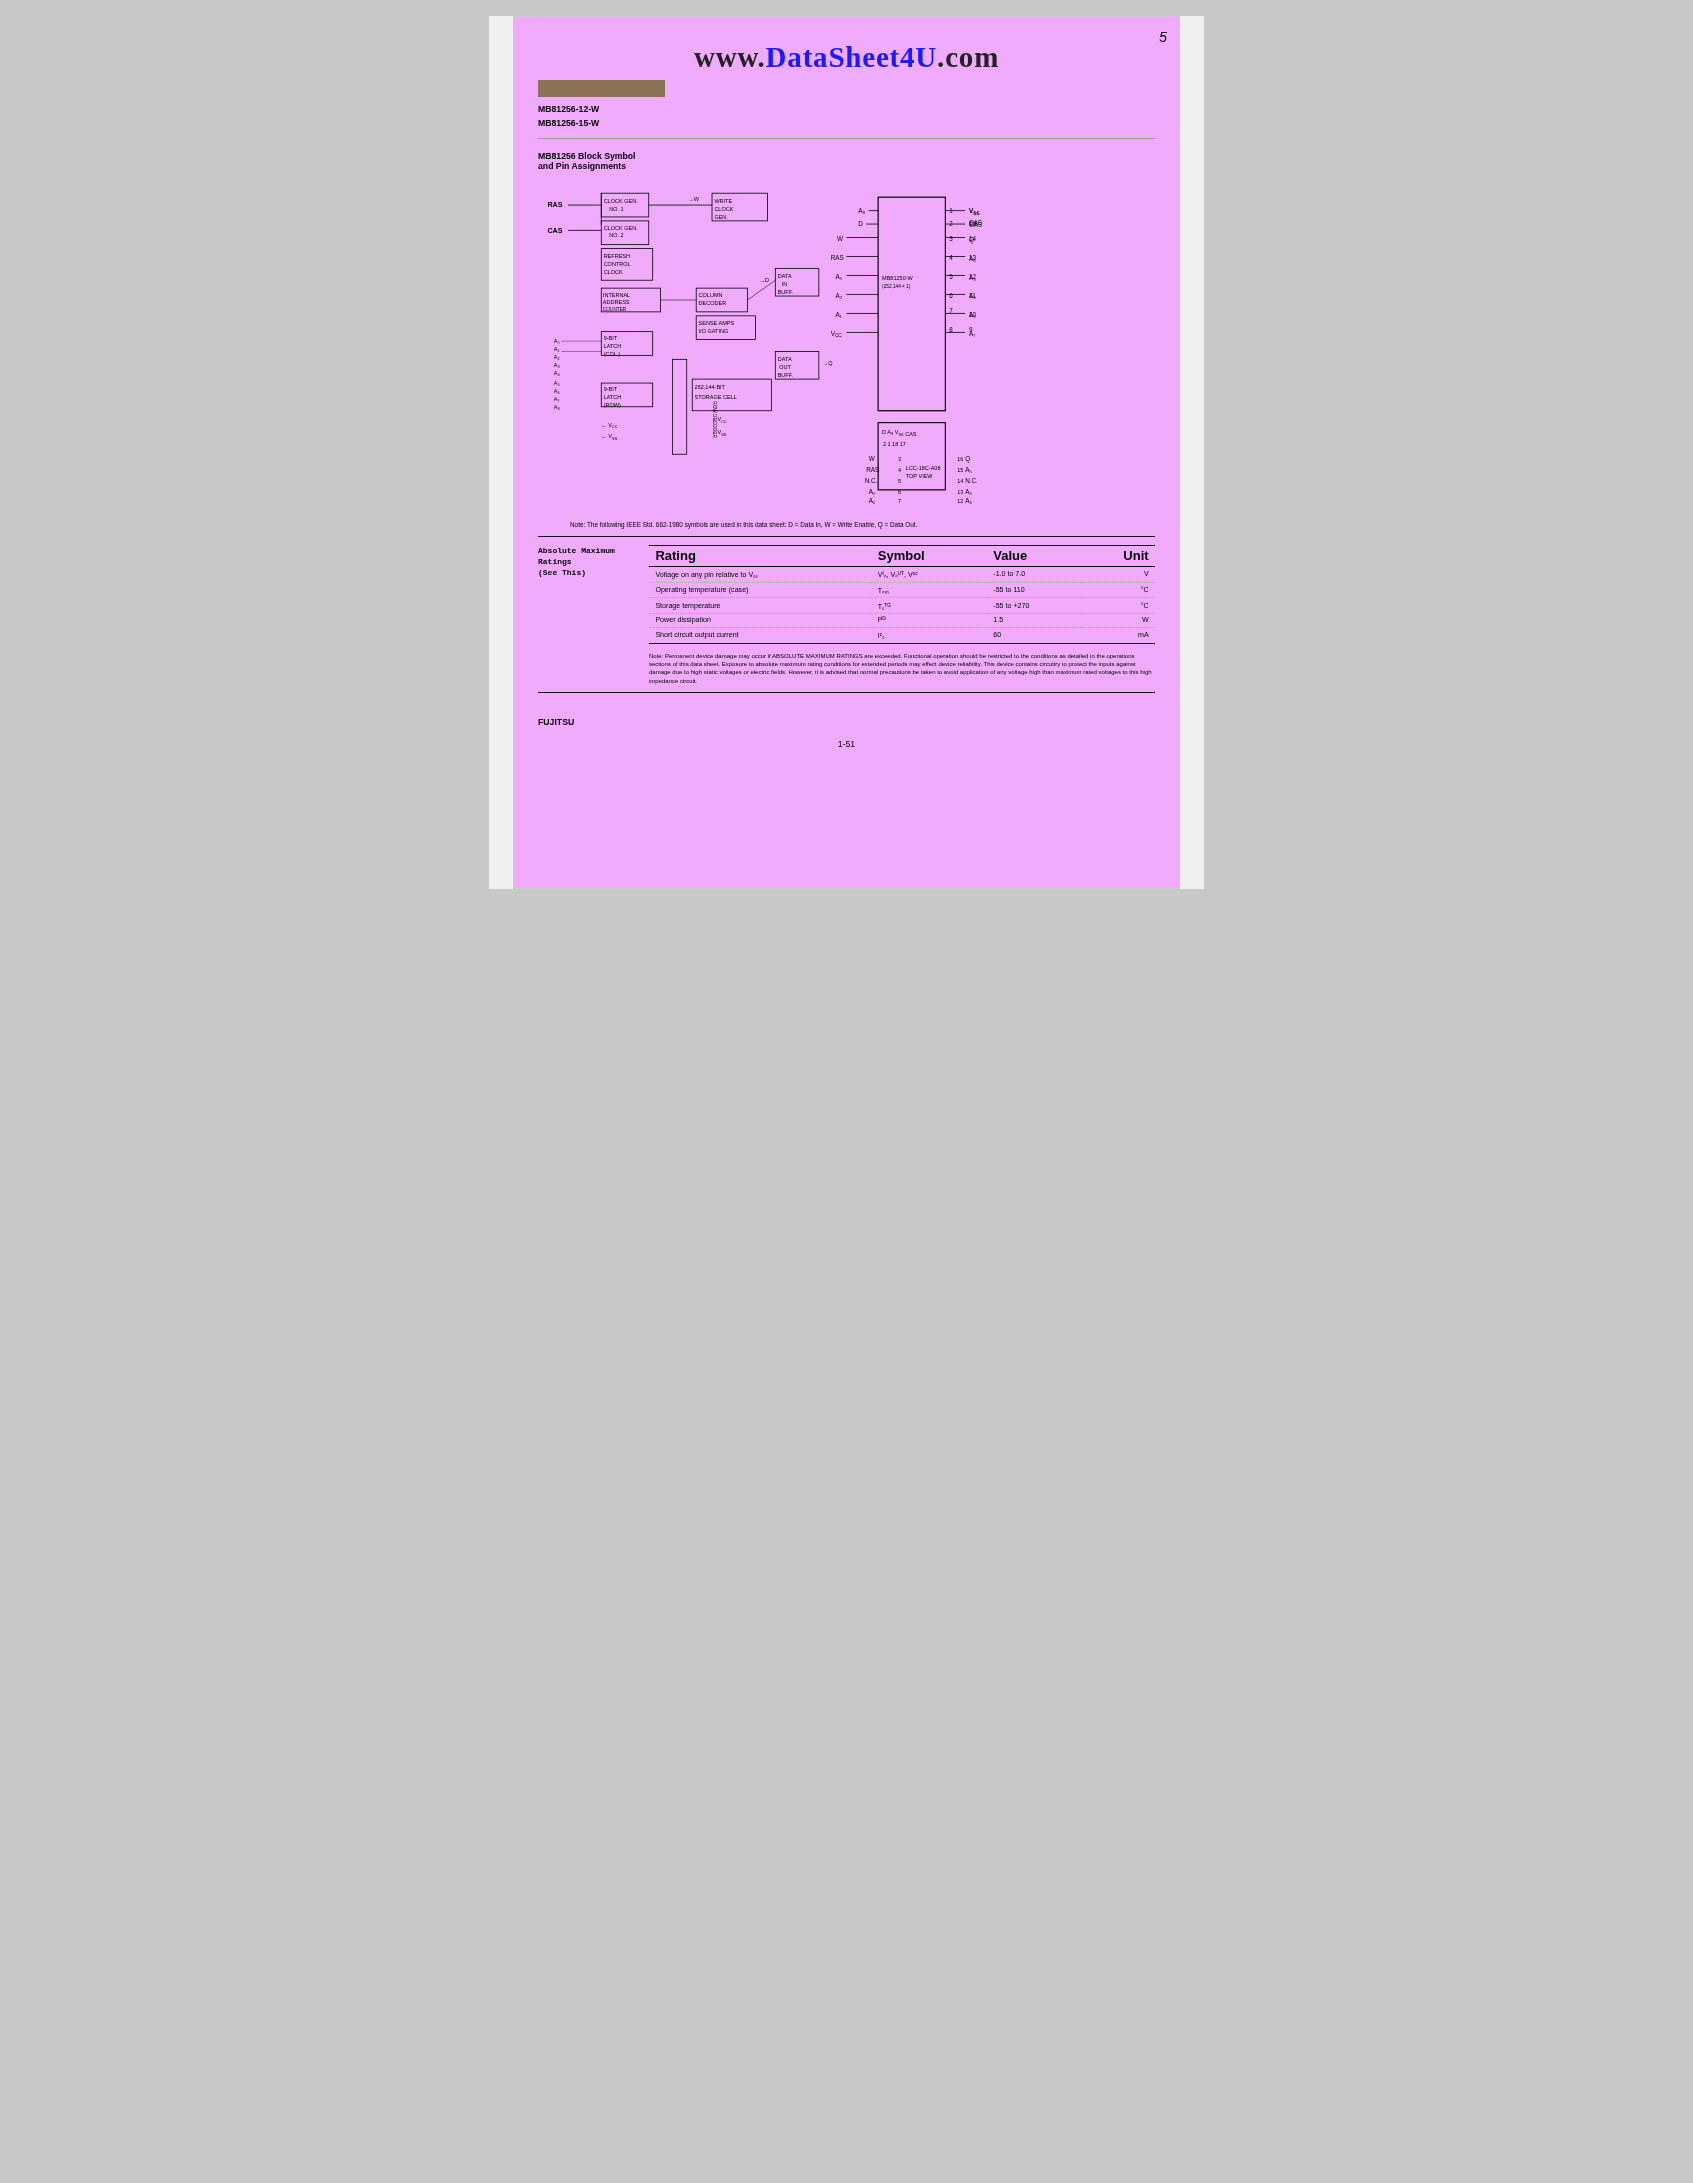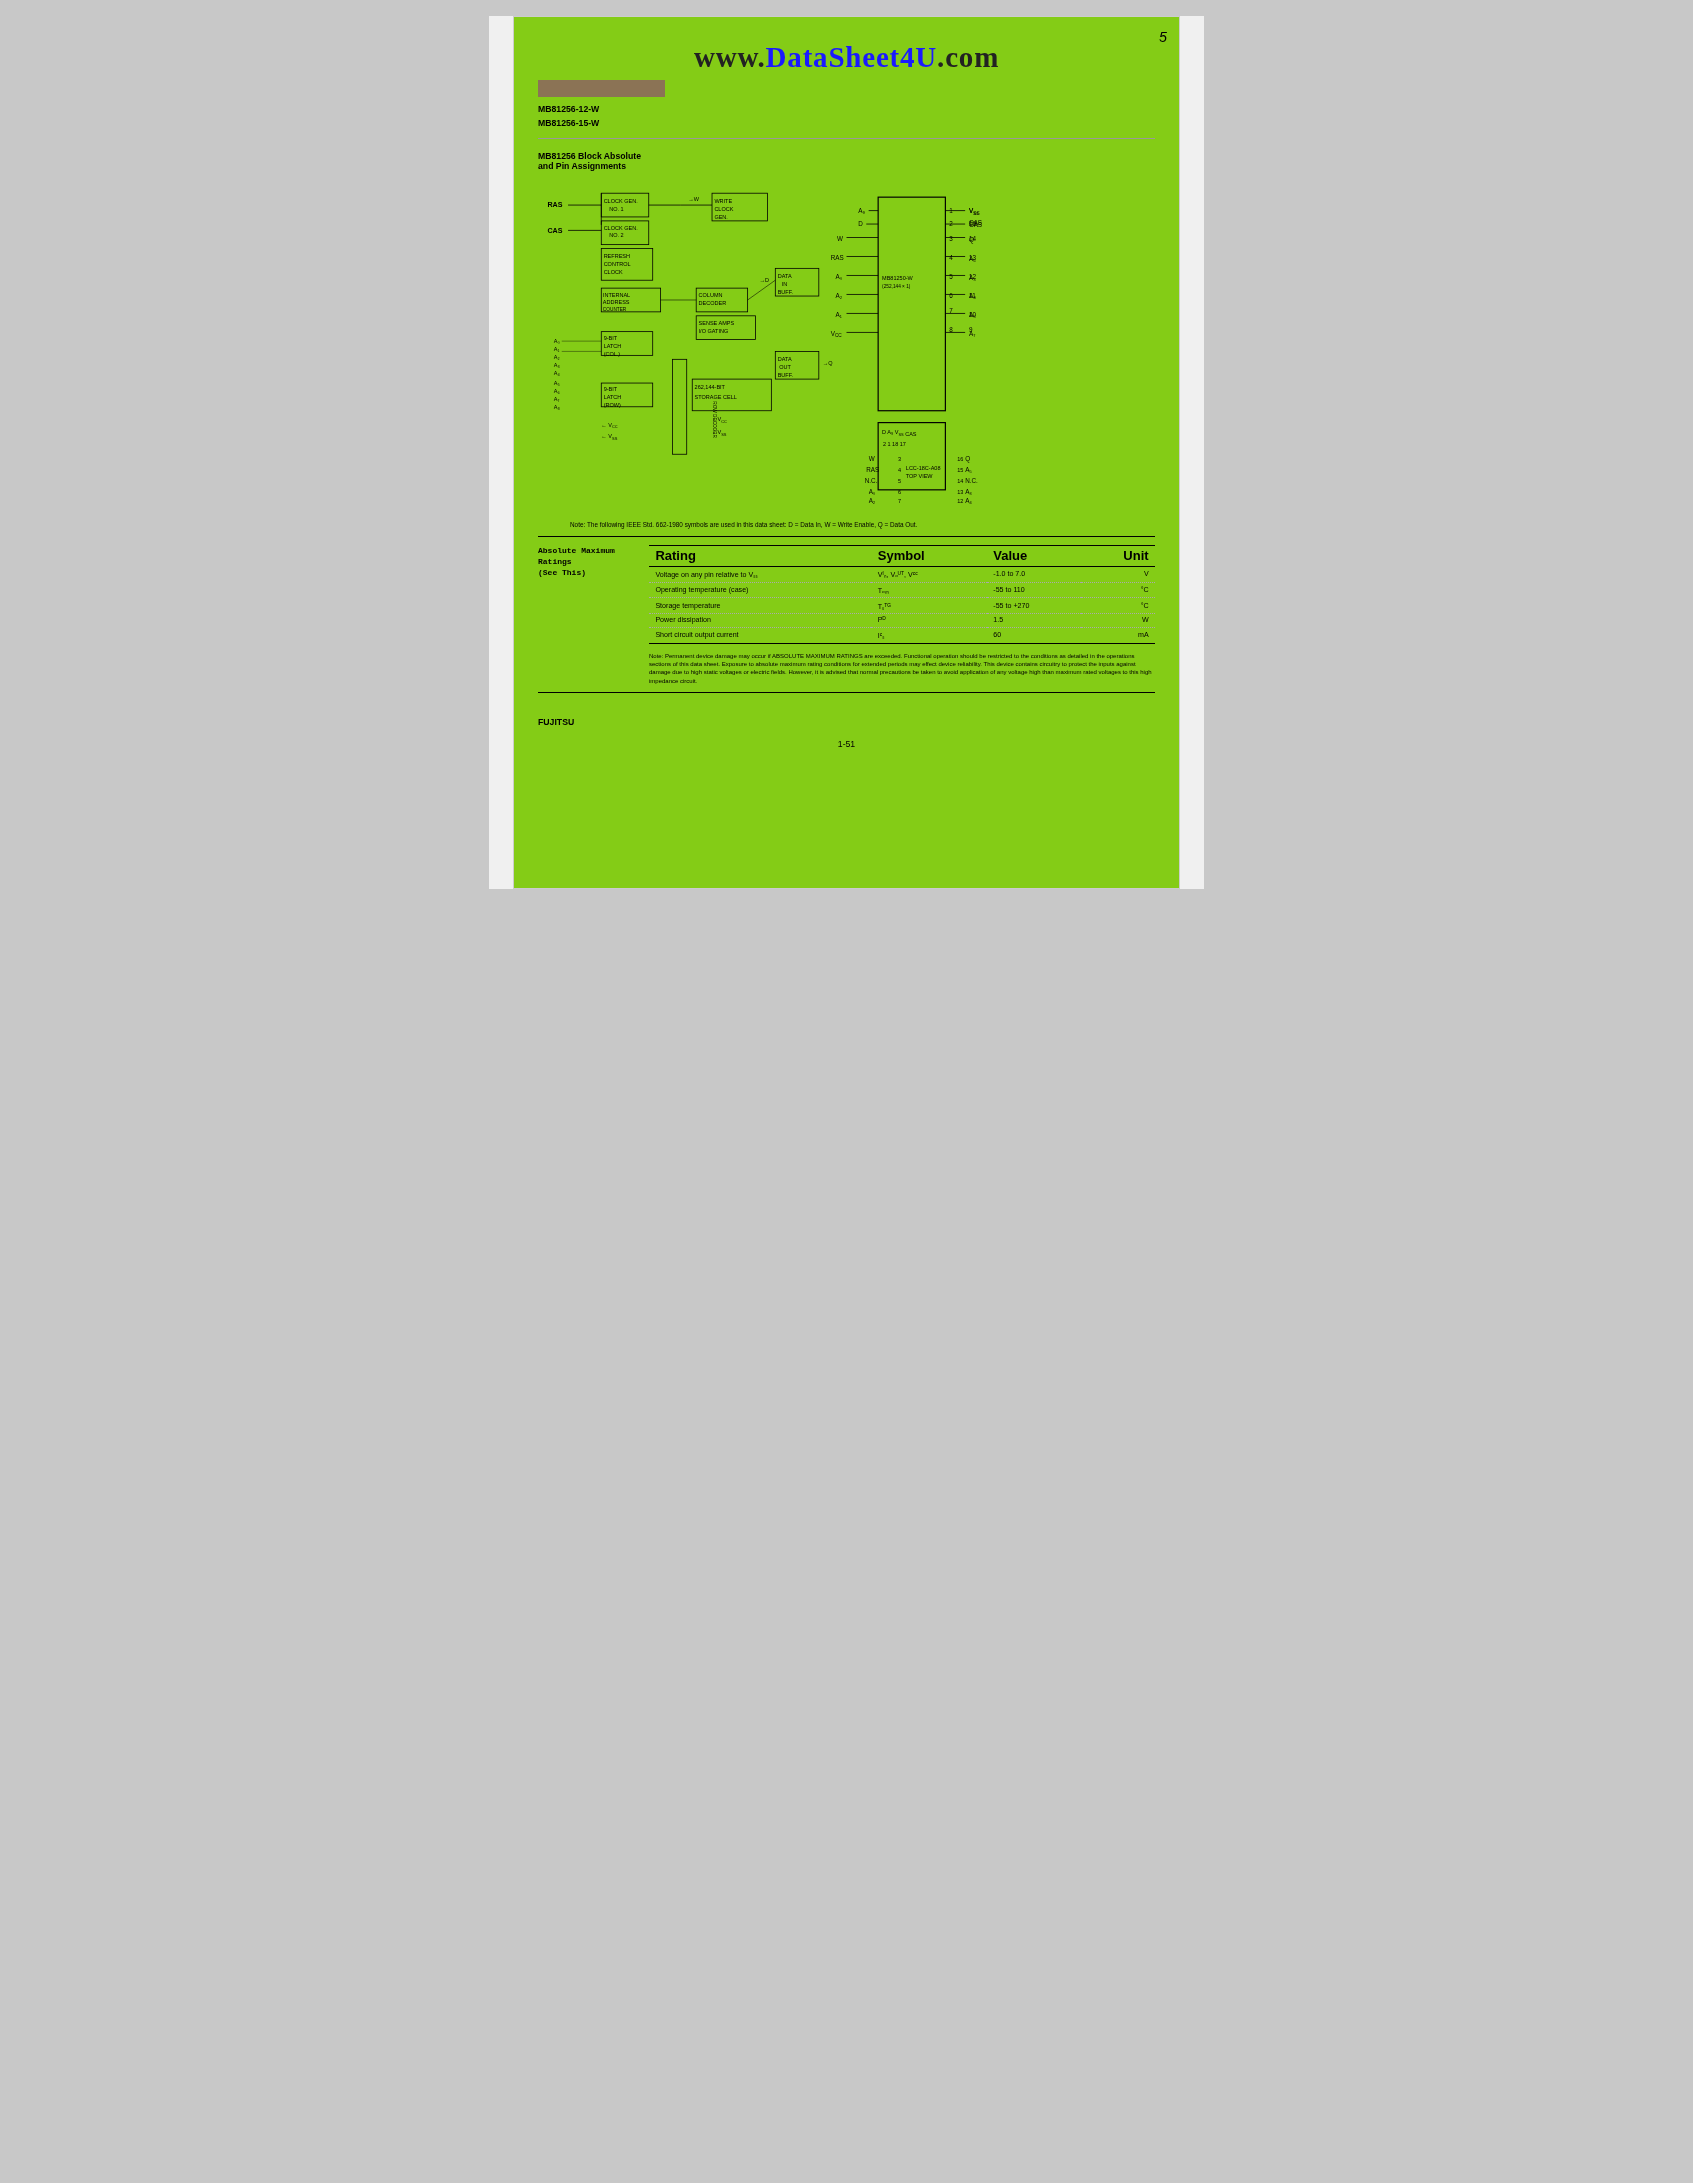--- a/index.html
+++ b/index.html
@@ -13,21 +13,21 @@
       font-family: Arial, sans-serif;
     }
     .page-container {
       width: 715px;
       background: #f0f0f0;
       position: relative;
     }
     .page {
       width: 667px;
       margin: 0 auto;
-      background: #84cc16;
+      background: #f0abfc;
       min-height: 873px;
       padding: 16px 24px 24px 24px;
       position: relative;
       border: 0.8px solid #ccc;
     }
     .website-header {
       text-align: center;
       font-size: 29px;
       font-weight: bold;
       color: #222;
@@ -167,21 +167,21 @@
     <div class="ad-banner"></div>
 
     <div class="chip-title">
       <div>MB81256-12-W</div>
       <div>MB81256-15-W</div>
     </div>
 
     <hr class="divider-thin">
 
     <div class="section-title">
-      <div>MB81256 Block Absolute</div>
+      <div>MB81256 Block Symbol</div>
       <div>and Pin Assignments</div>
     </div>
 
     <div class="diagram-area">
       <svg width="619" height="333" viewBox="0 0 780 420" class="diagram-svg">
 
         <text x="12" y="38" font-size="9" font-weight="bold">RAS</text>
         <line x1="38" y1="35" x2="80" y2="35" stroke="#000" stroke-width="1"></line>
         <line x1="80" y1="20" x2="80" y2="60" stroke="#000" stroke-width="1"></line>
         <rect x="80" y="20" width="60" height="30" fill="none" stroke="#000" stroke-width="1"></rect>

